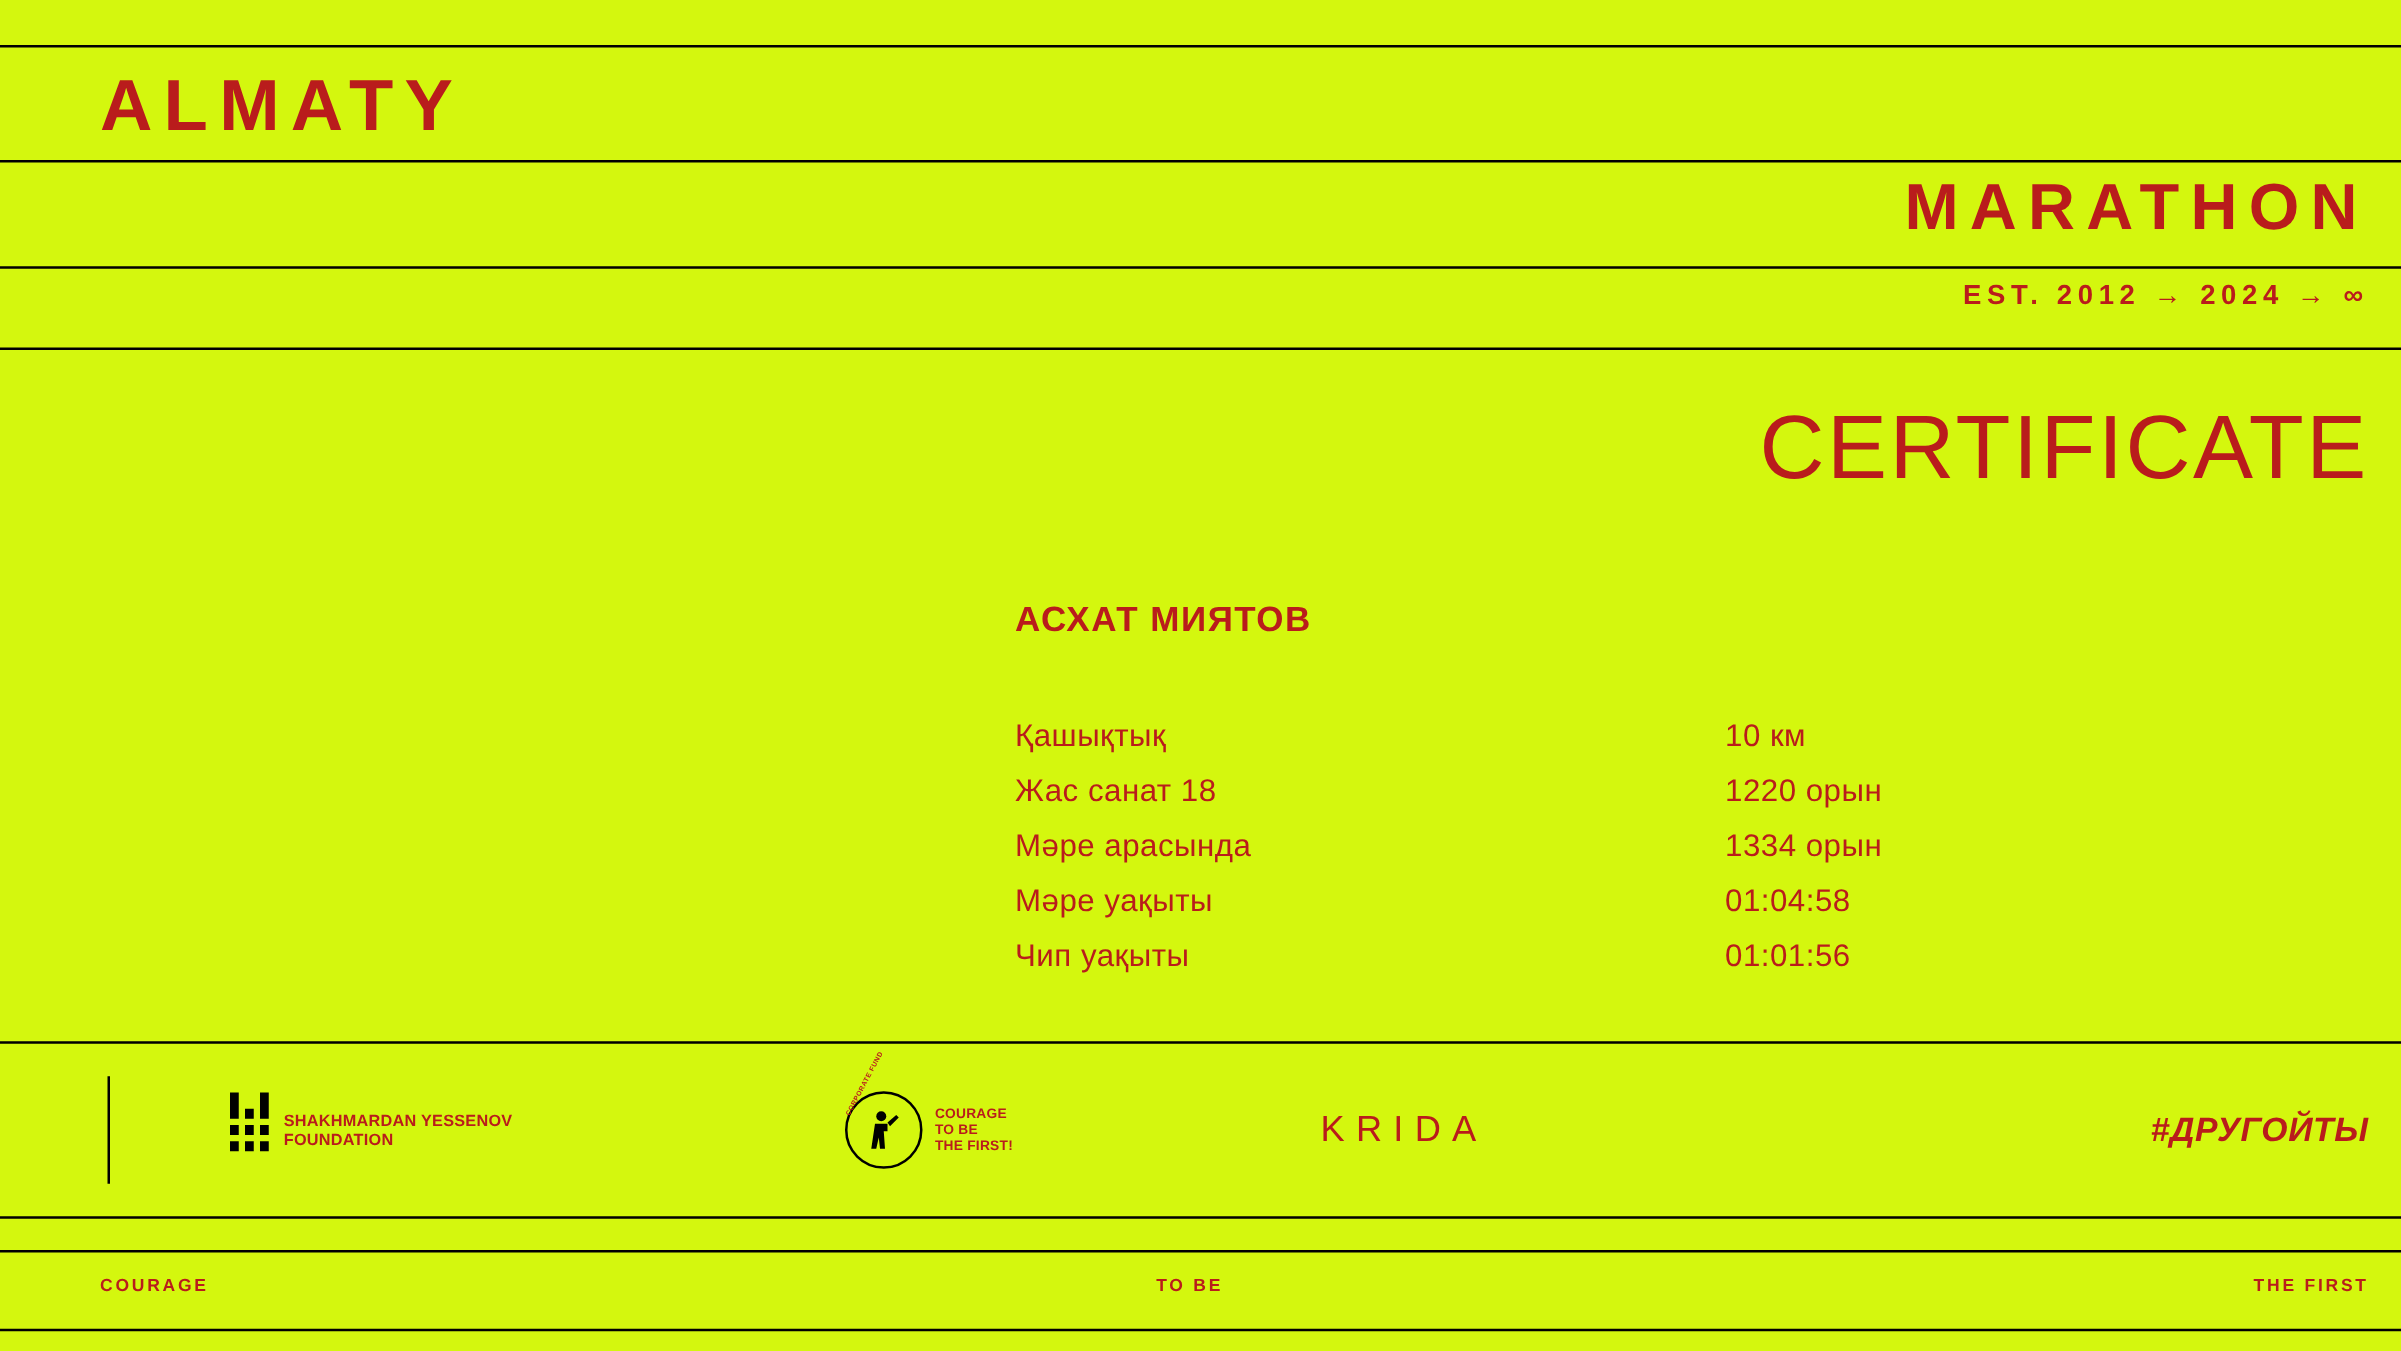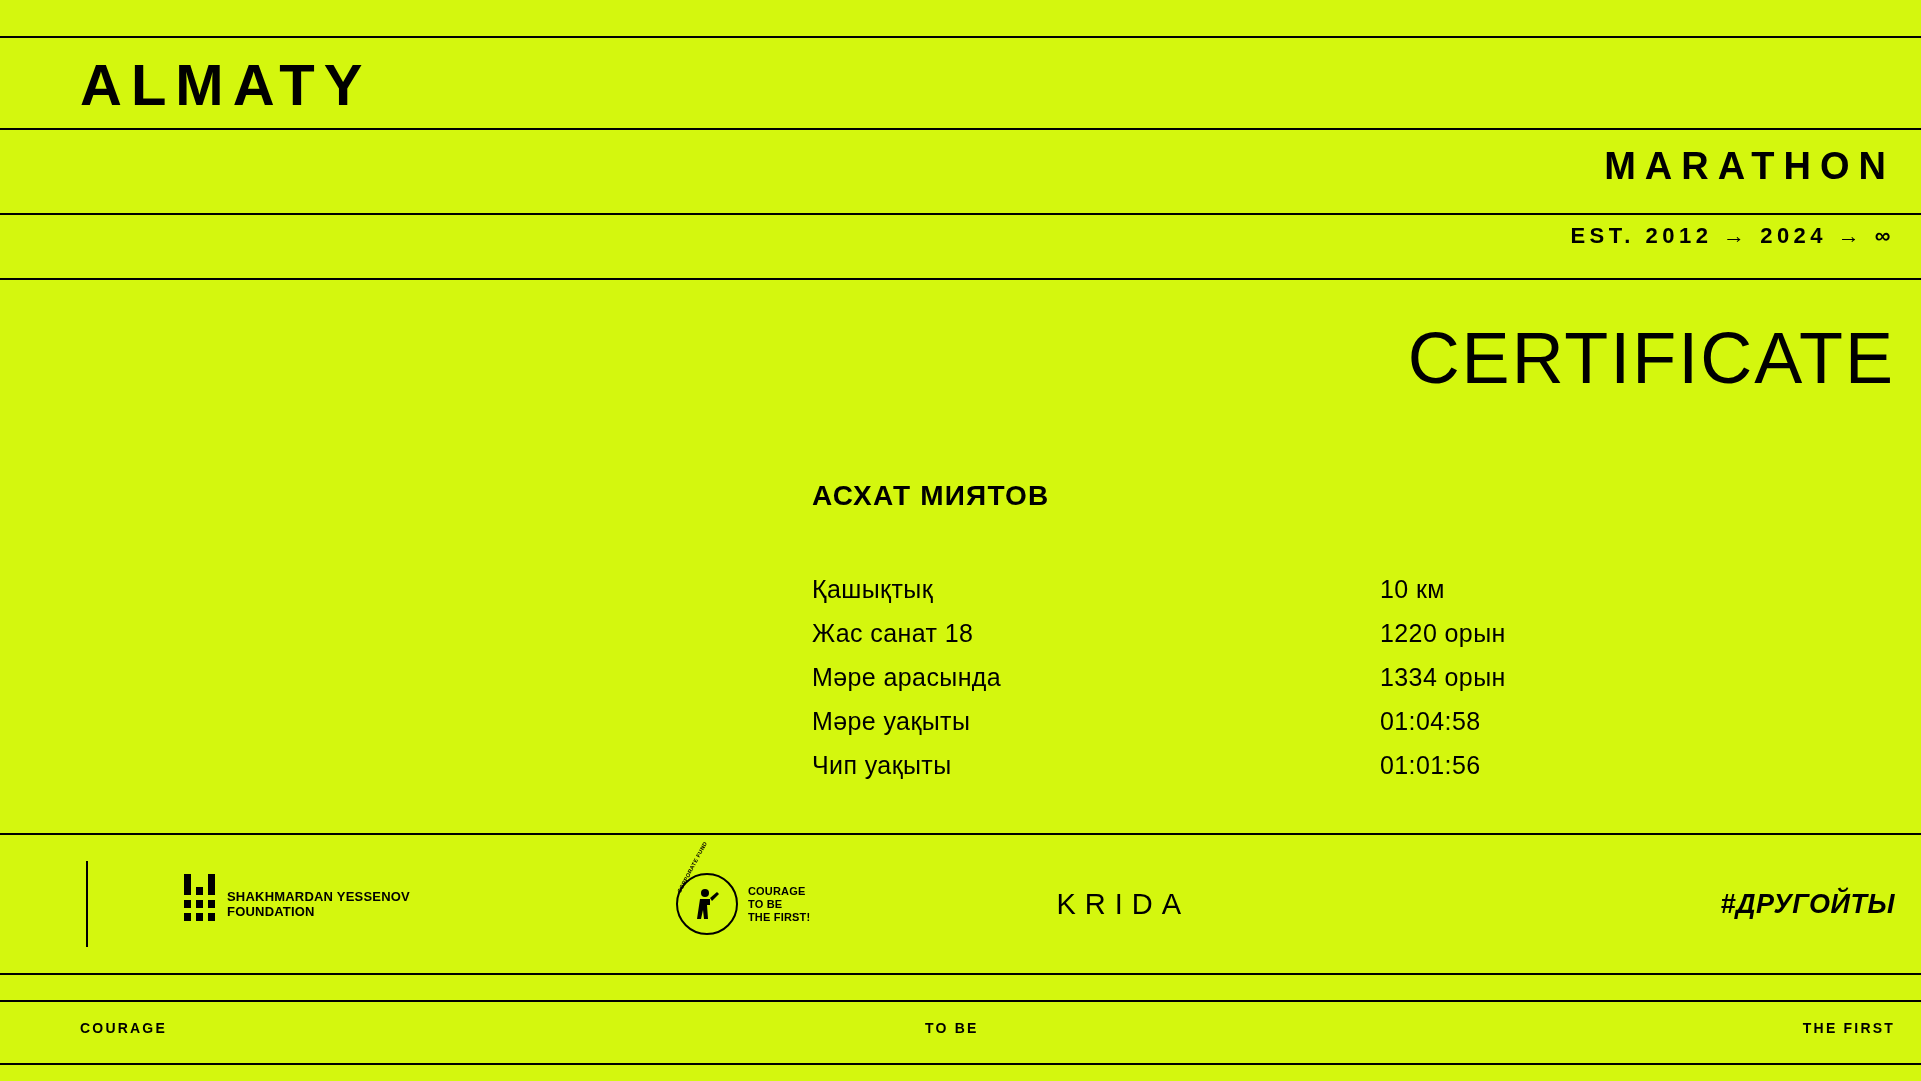--- a/index.html
+++ b/index.html
@@ -8,21 +8,21 @@
     height: 1081px;
     overflow: hidden;
     background: #D4F70E;
     font-family: "Liberation Sans", sans-serif;
   }
   .certificate {
     position: relative;
     width: 1921px;
     height: 1081px;
     background: #D4F70E;
-    color: #000000;
+    color: #b91c1c;
   }
 
   
   .rule {
     position: absolute;
     left: 0;
     width: 1921px;
     height: 2px;
     background: #000;
   }
@@ -43,21 +43,21 @@
     font-size: 58px;
     font-weight: 700;
     letter-spacing: 9px;
     line-height: 70px;
     font-family: "Liberation Sans", sans-serif;
   }
   .hdr-marathon {
     position: absolute;
     top: 128px;
     right: 26px;
-    font-size: 38px;
+    font-size: 52px;
     font-weight: 700;
     letter-spacing: 9px;
     line-height: 76px;
     text-align: left;
   }
   .hdr-est {
     position: absolute;
     top: 223px;
     right: 26px;
     font-size: 22px;

